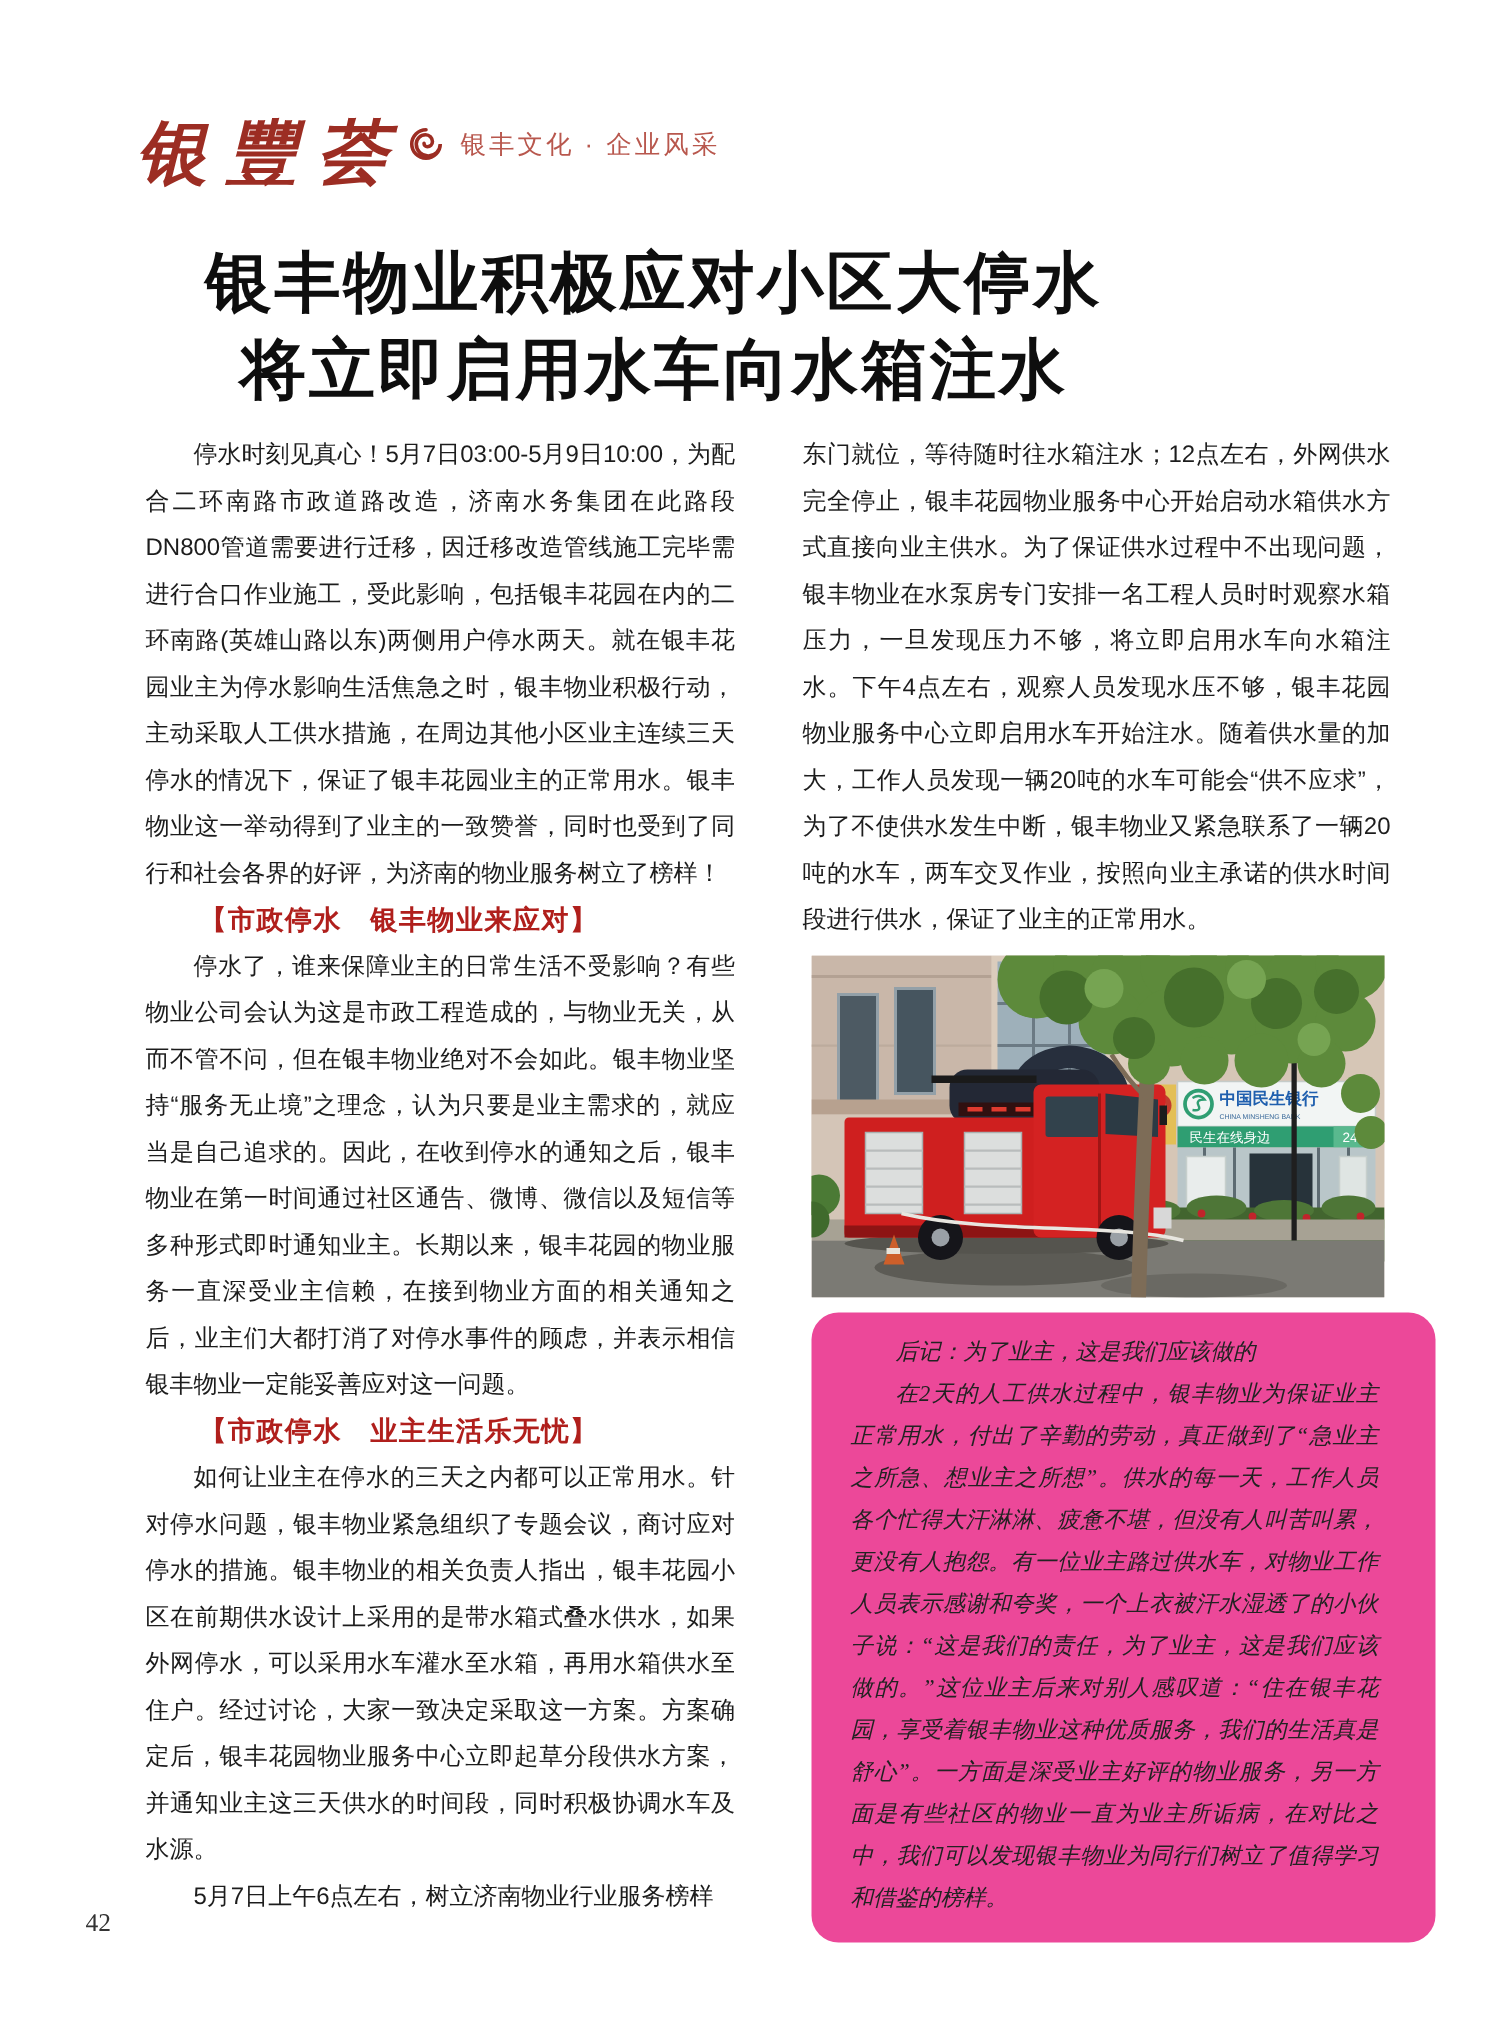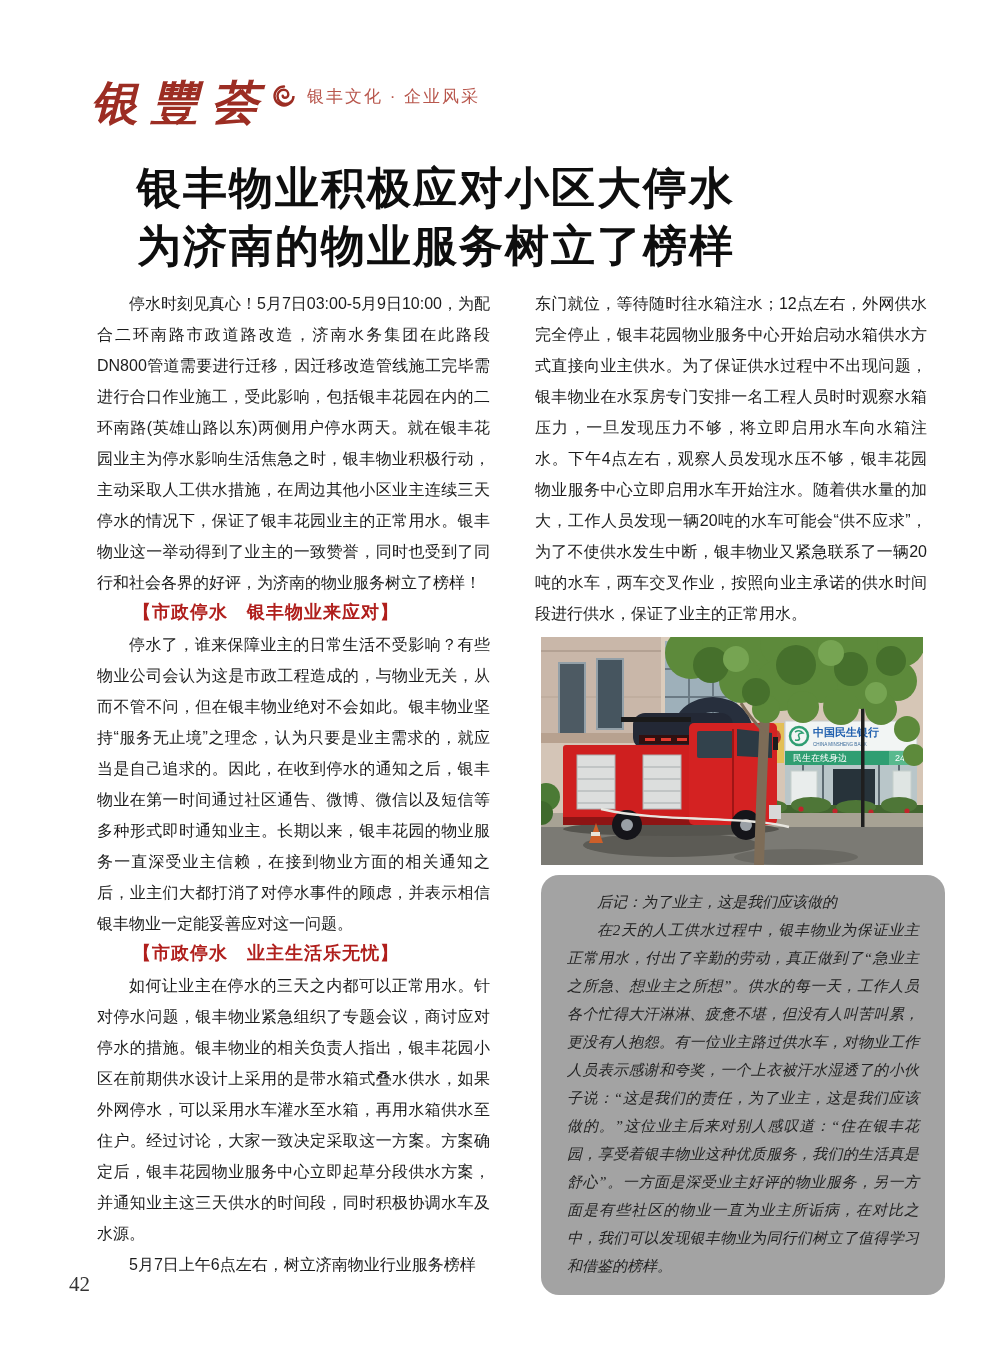--- a/index.html
+++ b/index.html
@@ -22,57 +22,56 @@
     line-height:58px; color:#0e0e0e; letter-spacing:2px;
   }
   
   .col { position:absolute; top:288px; font-size:16px; line-height:31px; text-align:justify; color:#1c1c1c; }
   .col-left  { left:97px;  width:393px; }
   .col-right { left:535px; width:392px; }
   p.bp { margin:0; }
   .indent { text-indent:2em; }
   .red-h {
     margin:0 0 0 36px; font-size:18px; line-height:31px; font-weight:bold;
-    color:#b01f1c; letter-spacing:1px;font-family:Liberation Mono, monospace;
+    color:#b01f1c; letter-spacing:1px;
   }
   
   .photo-wrap { width:382px; height:228px; margin:8px 0 0 6px; }
   .photo-wrap svg { display:block; }
   
   .postscript {
-    margin:10px 0 0 6px; width:352px; background:#a3a3a3; border-radius:18px;
-    padding:13px 26px 15px 26px; font-family:"Liberation Serif", serif; font-style:italic;
+    margin:10px 0 0 6px; width:352px; background:#ec4899; border-radius:18px;
+    padding:13px 38px 15px 26px; font-family:"Liberation Serif", serif; font-style:italic;
     font-size:15px; line-height:28px; color:#222; text-align:justify;
   }
   .postscript p { margin:0; text-indent:2em; }
   
   .page-num {
-    position:absolute; left:57px; top:1272px; font-size:21px; color:#333;
+    position:absolute; left:57px; top:1272px; font-size:17px; color:#333;
     font-family:"Liberation Serif", serif;
-    margin-left:12px;
   }
 </style>
 </head>
 <body>
 
 <div class="page">
 
   <div class="masthead">
     <span class="logo-calligraphy">银豐荟</span>
     <span class="spiral-wrap">
       <svg width="26" height="26" viewBox="0 0 26 26">
         <path d="M13 3.5 a9.5 9.5 0 1 0 9.5 9.5 a8 8 0 0 1 -8 8 a8 8 0 0 1 -8 -8 a6.2 6.2 0 0 1 6.2 -6.2 a4.6 4.6 0 0 1 4.6 4.6 a3.4 3.4 0 0 1 -3.4 3.4 a2.2 2.2 0 0 1 -2.2 -2.2" fill="none" stroke="#9c2d23" stroke-width="2.4" stroke-linecap="round"></path>
       </svg>
     </span>
     <span class="section-label">银丰文化 · 企业风采</span>
   </div>
 
   <div class="title">
     <div>银丰物业积极应对小区大停水</div>
-    <div>为济南的物业服务树立了榜样</div>
+    <div>将立即启用水车向水箱注水</div>
   </div>
 
   <div class="col col-left">
     <p class="bp indent">停水时刻见真心！5月7日03:00-5月9日10:00，为配合二环南路市政道路改造，济南水务集团在此路段DN800管道需要进行迁移，因迁移改造管线施工完毕需进行合口作业施工，受此影响，包括银丰花园在内的二环南路(英雄山路以东)两侧用户停水两天。就在银丰花园业主为停水影响生活焦急之时，银丰物业积极行动，主动采取人工供水措施，在周边其他小区业主连续三天停水的情况下，保证了银丰花园业主的正常用水。银丰物业这一举动得到了业主的一致赞誉，同时也受到了同行和社会各界的好评，为济南的物业服务树立了榜样！</p>
     <h3 class="red-h">【市政停水　银丰物业来应对】</h3>
     <p class="bp indent">停水了，谁来保障业主的日常生活不受影响？有些物业公司会认为这是市政工程造成的，与物业无关，从而不管不问，但在银丰物业绝对不会如此。银丰物业坚持“服务无止境”之理念，认为只要是业主需求的，就应当是自己追求的。因此，在收到停水的通知之后，银丰物业在第一时间通过社区通告、微博、微信以及短信等多种形式即时通知业主。长期以来，银丰花园的物业服务一直深受业主信赖，在接到物业方面的相关通知之后，业主们大都打消了对停水事件的顾虑，并表示相信银丰物业一定能妥善应对这一问题。</p>
     <h3 class="red-h">【市政停水　业主生活乐无忧】</h3>
     <p class="bp indent">如何让业主在停水的三天之内都可以正常用水。针对停水问题，银丰物业紧急组织了专题会议，商讨应对停水的措施。银丰物业的相关负责人指出，银丰花园小区在前期供水设计上采用的是带水箱式叠水供水，如果外网停水，可以采用水车灌水至水箱，再用水箱供水至住户。经过讨论，大家一致决定采取这一方案。方案确定后，银丰花园物业服务中心立即起草分段供水方案，并通知业主这三天供水的时间段，同时积极协调水车及水源。</p>
     <p class="bp indent">5月7日上午6点左右，树立济南物业行业服务榜样</p>
   </div>

